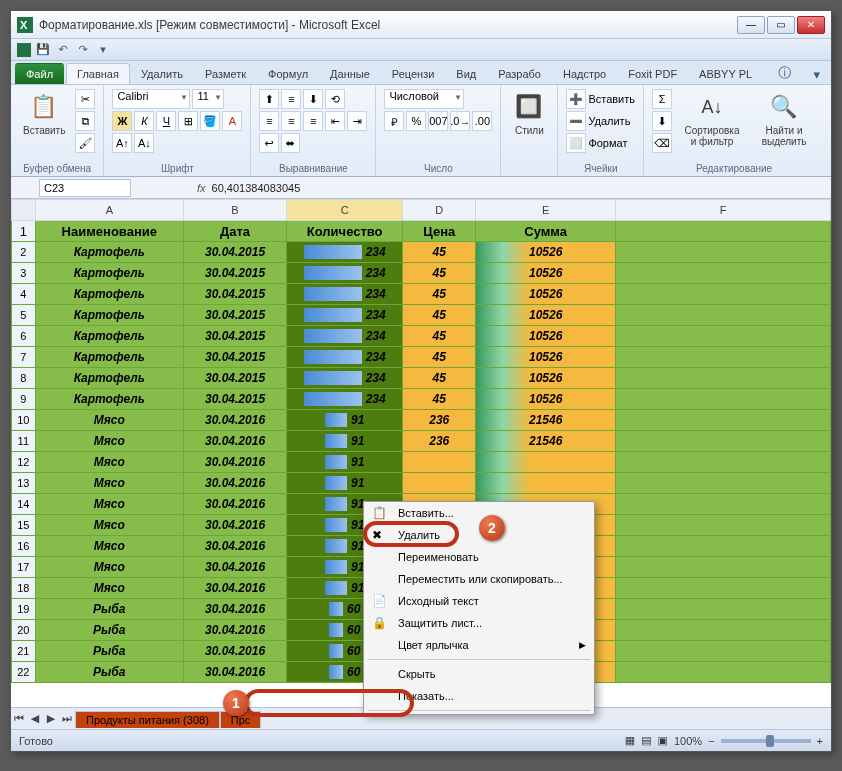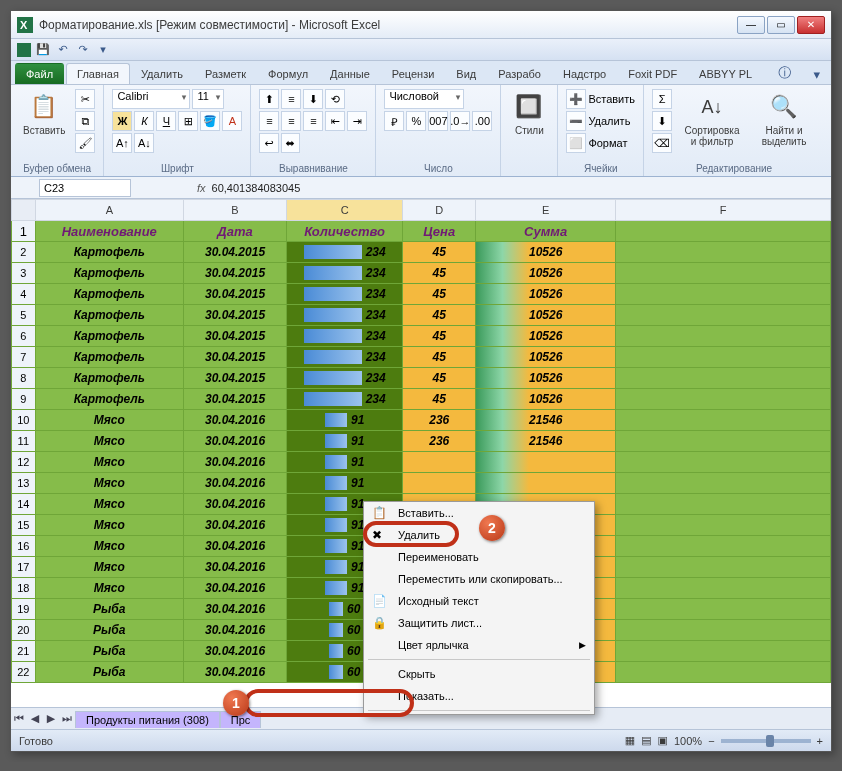--- a/index.html
+++ b/index.html
@@ -33,41 +33,41 @@
 .namebox{width:92px;height:18px;border:1px solid #b6c4d8;background:#fff;font-size:11px;padding:0 4px;margin-left:28px;display:flex;align-items:center}
 .fx{font-size:11px;font-style:italic;color:#555;margin:0 6px}
 .fxval{font-size:11px;color:#222;flex:1}
 .sheet{overflow:hidden;position:relative;height:530px;background:#fff}
 table{border-collapse:collapse;width:100%;font-size:12px}
 th,td{border:1px solid #d0d7e2;text-align:center;height:21px;white-space:nowrap}
 .corner{width:22px;background:#e8edf5}
 .colhdr{background:#eef3fa;color:#3b3b3b;font-weight:normal;font-size:11px}
 .colhdr.sel{background:#f7e29b}
 .rowhdr{width:22px;background:#eef3fa;font-size:11px;text-align:center}
-.hdr-row td{background:#86bc4a;color:#701a75;font-weight:bold;font-style:italic;font-size:13px;border:1px solid #6fa638}
+.hdr-row td{background:#86bc4a;color:#000000;font-weight:bold;font-size:13px;border:1px solid #6fa638}
 .drow td{background:#86bc4a;color:#000;font-style:italic;font-weight:bold;border:1px solid #6fa638}
 .drow td.cC{background:#4d7c0f}
 .drow td.cC .bar{display:inline-block;height:14px;background:linear-gradient(90deg,#4a8bd6,#9bc3ed);vertical-align:middle;margin-right:4px}
 .drow td.cD{background:#f4b93e}
 .drow td.cE{background:#f4b93e;position:relative}
 .drow td.cE .grad{position:absolute;left:0;top:0;bottom:0;width:38%;background:linear-gradient(90deg,#3a9a5a,#8dd6a8,transparent)}
 .drow td.cE span{position:relative}
 .drow td.cF{background:#86bc4a}
 .colF{background:#86bc4a}
 .ctxmenu{position:absolute;left:352px;top:302px;width:232px;background:#f4f4f4;border:1px solid #9a9a9a;box-shadow:3px 3px 8px rgba(0,0,0,.35);font-size:11px;z-index:10}
 .ctxmenu .mi{padding:5px 12px 5px 34px;position:relative;cursor:pointer}
 .ctxmenu .sep{height:1px;background:#c8c8c8;margin:3px 4px}
 .ctxmenu .mi .micon{position:absolute;left:8px;top:4px;width:16px;height:16px;font-size:12px}
 .ctxmenu .mi .arrow{position:absolute;right:8px;top:6px;font-size:9px}
 .call1{position:absolute;left:233px;top:490px;width:170px;height:28px;border:4px solid #c03018;border-radius:16px;z-index:20}
 .call2{position:absolute;left:352px;top:322px;width:96px;height:26px;border:4px solid #c03018;border-radius:14px;z-index:20}
 .numball{position:absolute;width:26px;height:26px;border-radius:50%;background:radial-gradient(circle at 35% 30%,#f07850,#b83818);color:#fff;font-weight:bold;font-size:14px;display:flex;align-items:center;justify-content:center;box-shadow:1px 1px 3px rgba(0,0,0,.5);z-index:21}
 .sheettabs{position:absolute;bottom:0;left:0;right:0;height:22px;background:#e6ecf5;display:flex;align-items:center;font-size:11px;border-top:1px solid #b6c4d8}
 .sheettabs .nav{width:16px;text-align:center;color:#445}
-.stab{padding:2px 10px;background:#c4b5fd;border:1px solid #b6c4d8;border-bottom:none;margin-top:2px;cursor:pointer}
+.stab{padding:2px 10px;background:#c2410c;border:1px solid #b6c4d8;border-bottom:none;margin-top:2px;cursor:pointer}
 .stab.active{background:#fff;font-weight:bold}
 .statusbar{height:22px;background:linear-gradient(#e2ebf7,#cdd9ec);display:flex;align-items:center;font-size:11px;color:#3b3b3b;padding:0 8px;gap:12px;border-top:1px solid #b6c4d8}
 .statusbar .zoom{margin-left:auto;display:flex;align-items:center;gap:6px}
 .slider{width:90px;height:4px;background:#9db3d1;position:relative}
 .slider::before{content:"";position:absolute;left:50%;top:-4px;width:8px;height:12px;background:#6a84a8;border-radius:2px}
 </style>
 </head>
 <body>
 
 <div class="window">

